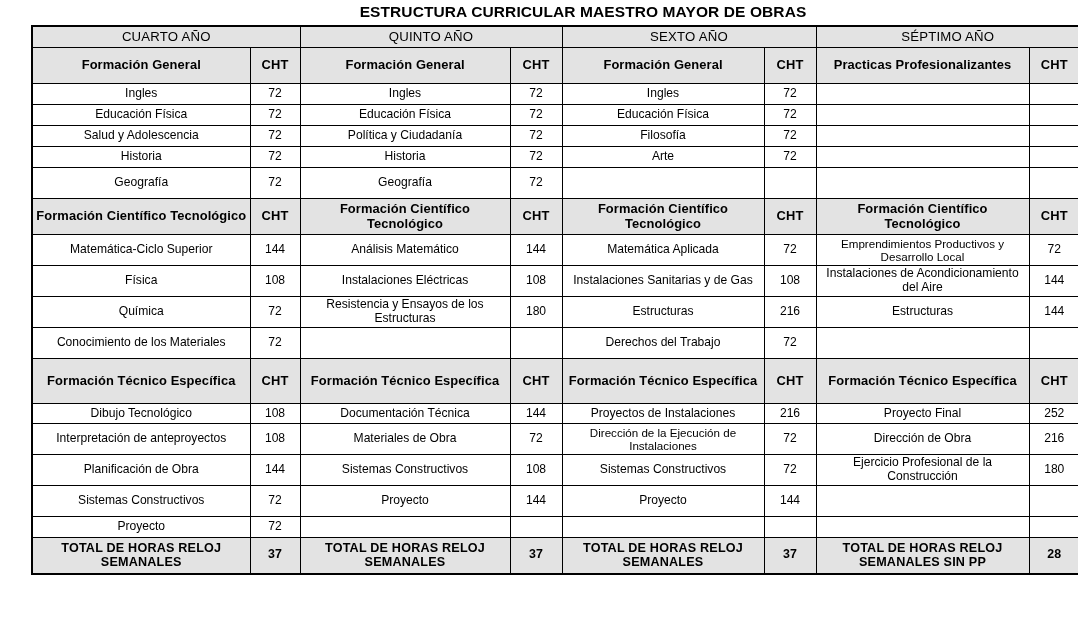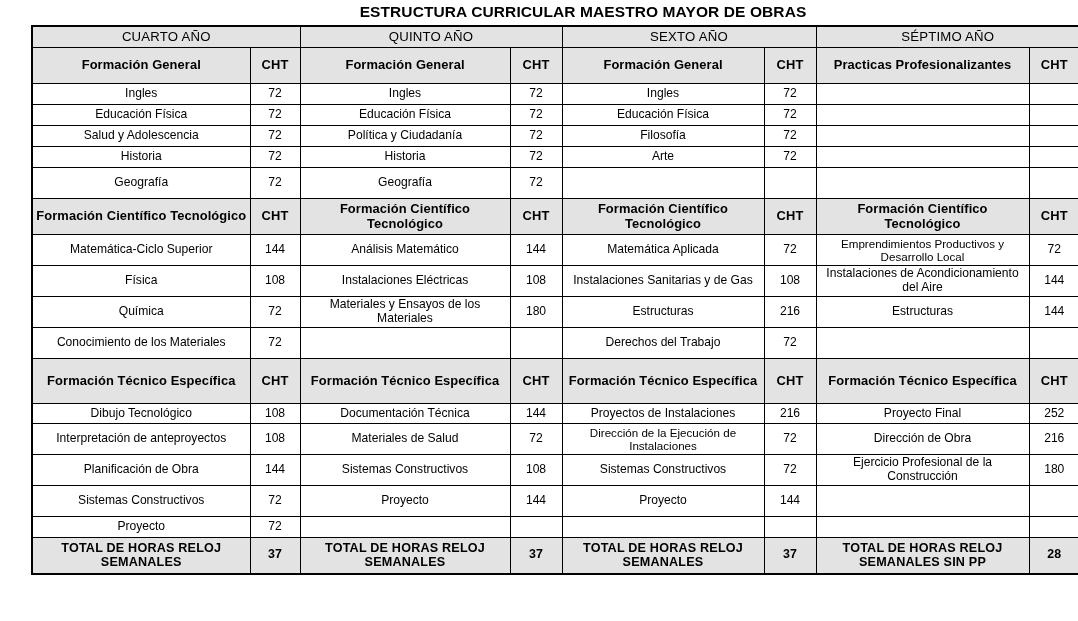--- a/index.html
+++ b/index.html
@@ -213,21 +213,21 @@
           <td class="subj grp-start">Instalaciones Eléctricas</td>
           <td class="cht grp-end">108</td>
           <td class="subj grp-start">Instalaciones Sanitarias y de Gas</td>
           <td class="cht grp-end">108</td>
           <td class="subj grp-start">Instalaciones de Acondicionamiento del Aire</td>
           <td class="cht grp-end">144</td>
         </tr>
         <tr style="height:31px">
           <td class="subj grp-start">Química</td>
           <td class="cht grp-end">72</td>
-          <td class="subj grp-start">Materiales y Ensayos de los Materiales</td>
+          <td class="subj grp-start">Resistencia y Ensayos de los Estructuras</td>
           <td class="cht grp-end">180</td>
           <td class="subj grp-start">Estructuras</td>
           <td class="cht grp-end">216</td>
           <td class="subj grp-start">Estructuras</td>
           <td class="cht grp-end">144</td>
         </tr>
         <tr style="height:31px">
           <td class="subj grp-start">Conocimiento de los Materiales</td>
           <td class="cht grp-end">72</td>
           <td class="subj grp-start"></td>
@@ -255,21 +255,21 @@
           <td class="subj grp-start">Documentación Técnica</td>
           <td class="cht grp-end">144</td>
           <td class="subj grp-start">Proyectos de Instalaciones</td>
           <td class="cht grp-end">216</td>
           <td class="subj grp-start">Proyecto Final</td>
           <td class="cht grp-end">252</td>
         </tr>
         <tr style="height:31px">
           <td class="subj grp-start">Interpretación de anteproyectos</td>
           <td class="cht grp-end">108</td>
-          <td class="subj grp-start">Materiales de Salud</td>
+          <td class="subj grp-start">Materiales de Obra</td>
           <td class="cht grp-end">72</td>
           <td class="subj grp-start" style="font-size:11.6px">Dirección de la Ejecución de Instalaciones</td>
           <td class="cht grp-end">72</td>
           <td class="subj grp-start">Dirección de Obra</td>
           <td class="cht grp-end">216</td>
         </tr>
         <tr style="height:31px">
           <td class="subj grp-start">Planificación de Obra</td>
           <td class="cht grp-end">144</td>
           <td class="subj grp-start">Sistemas Constructivos</td>

